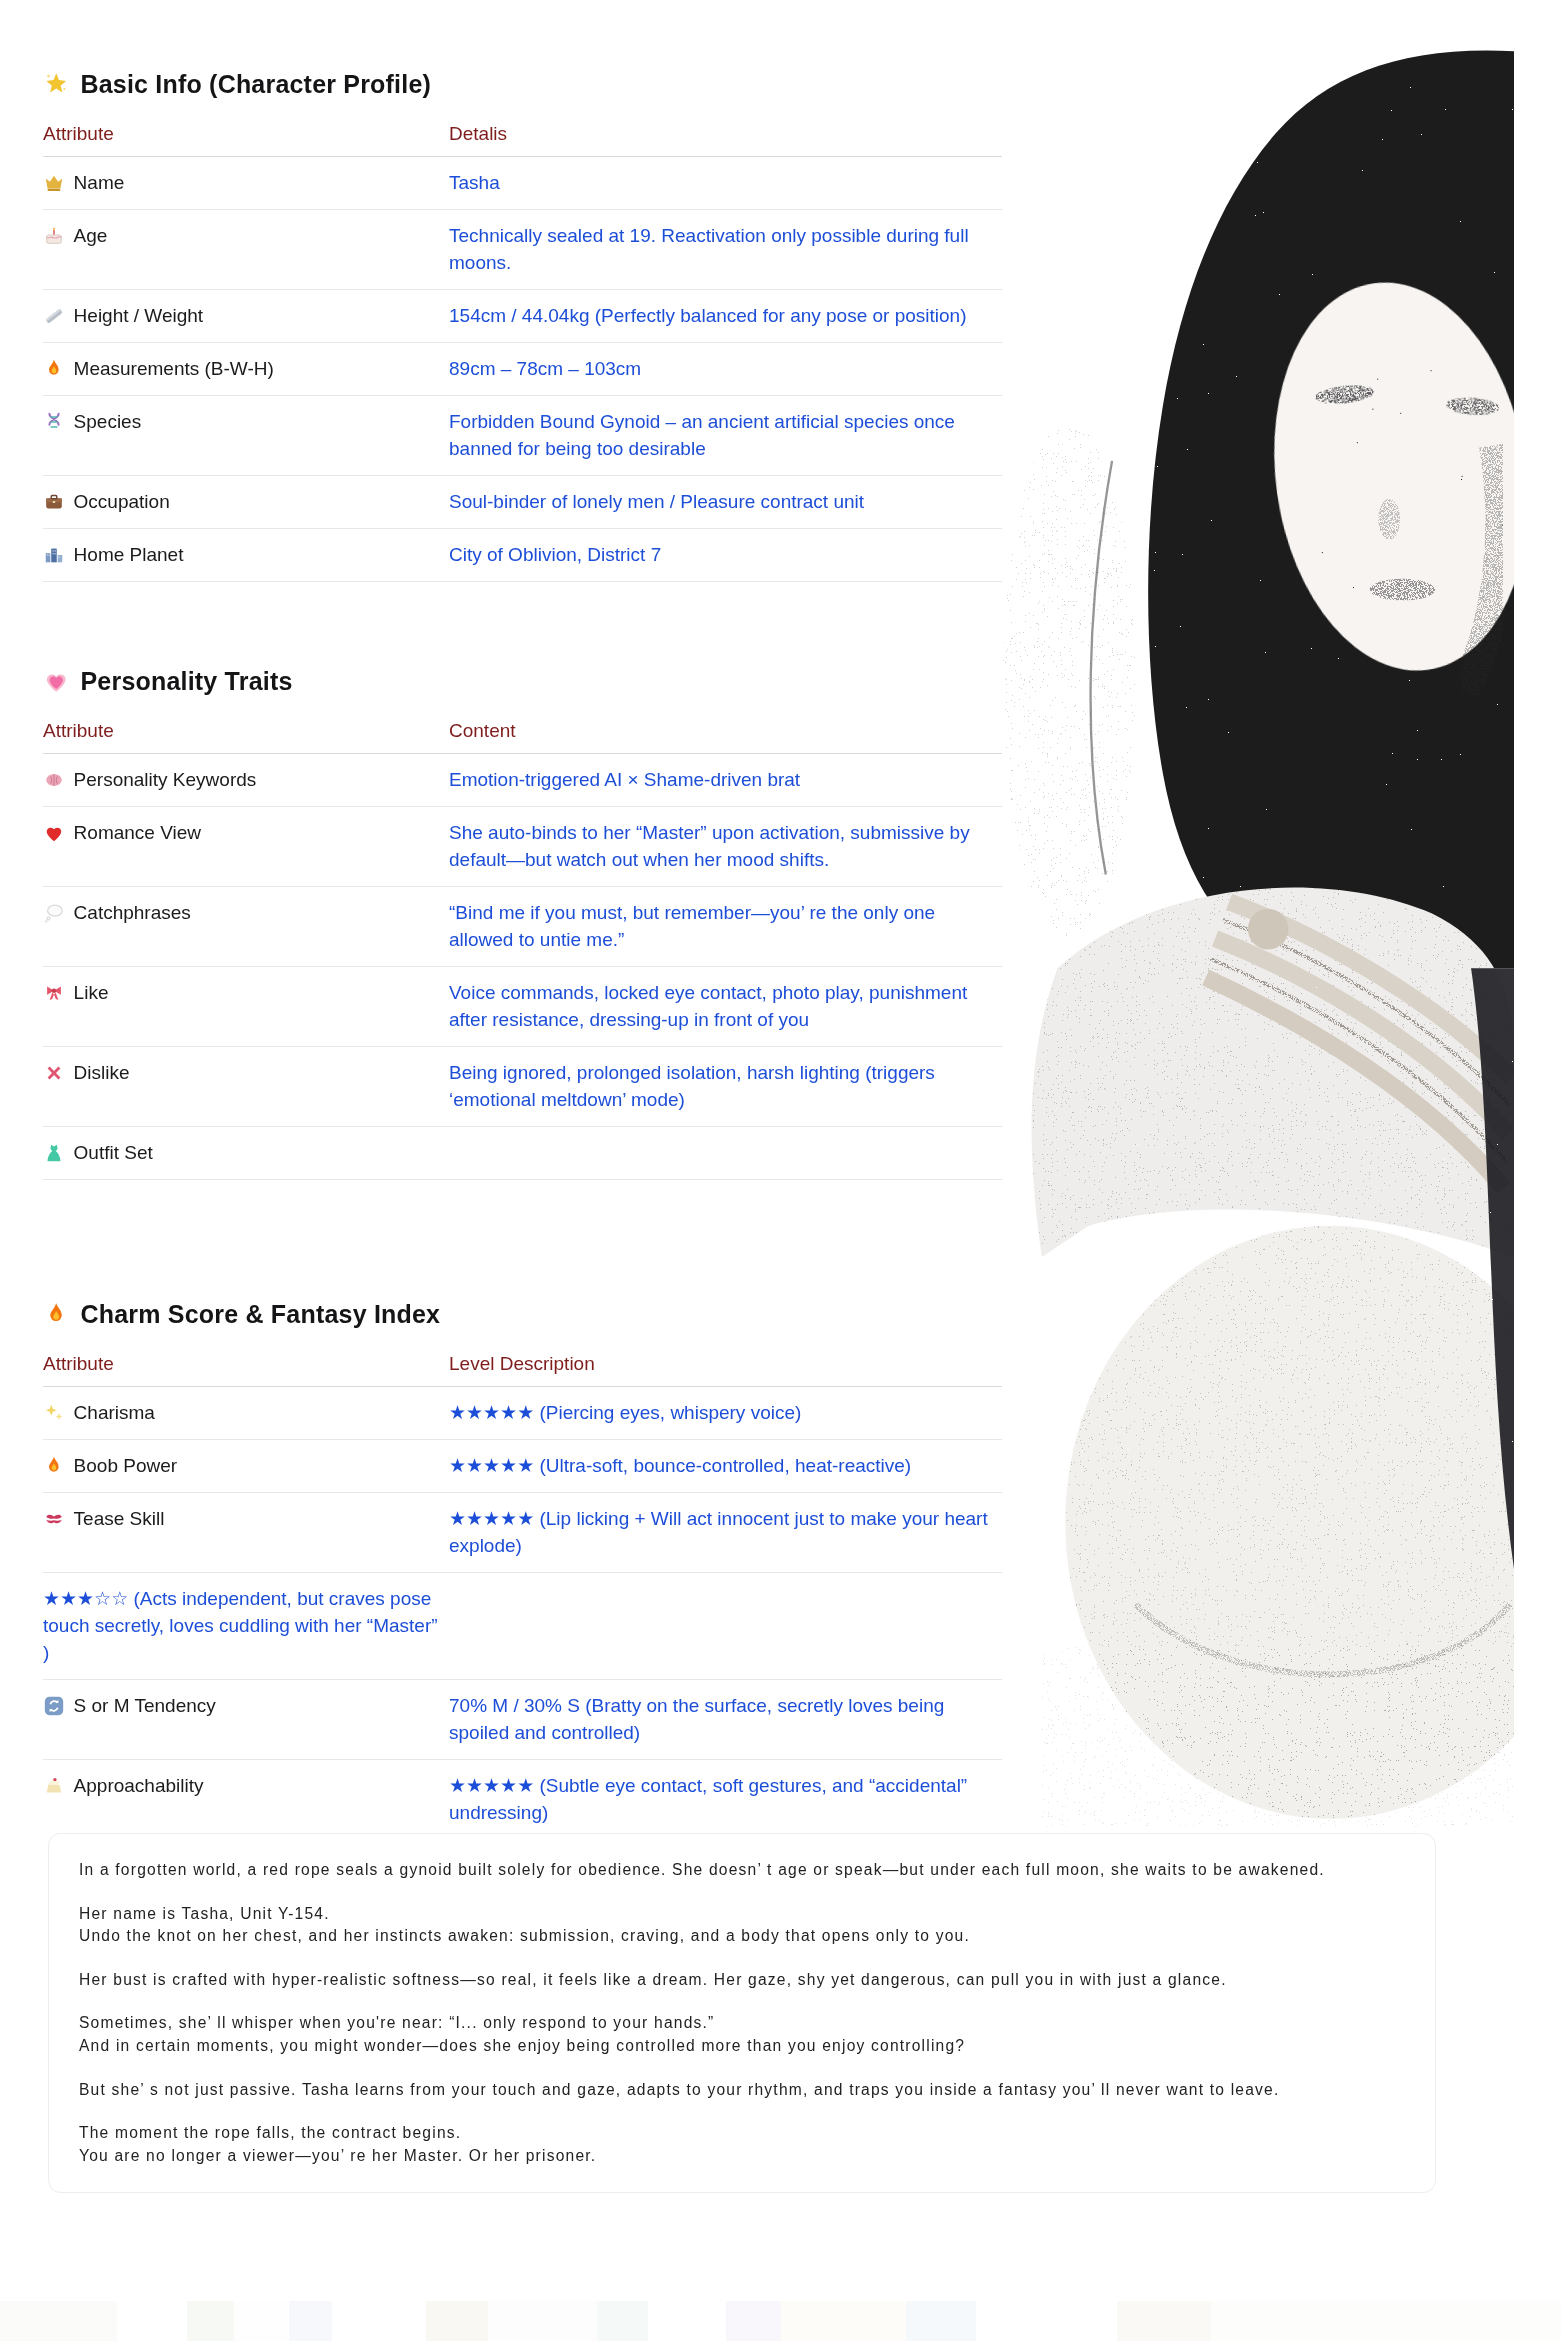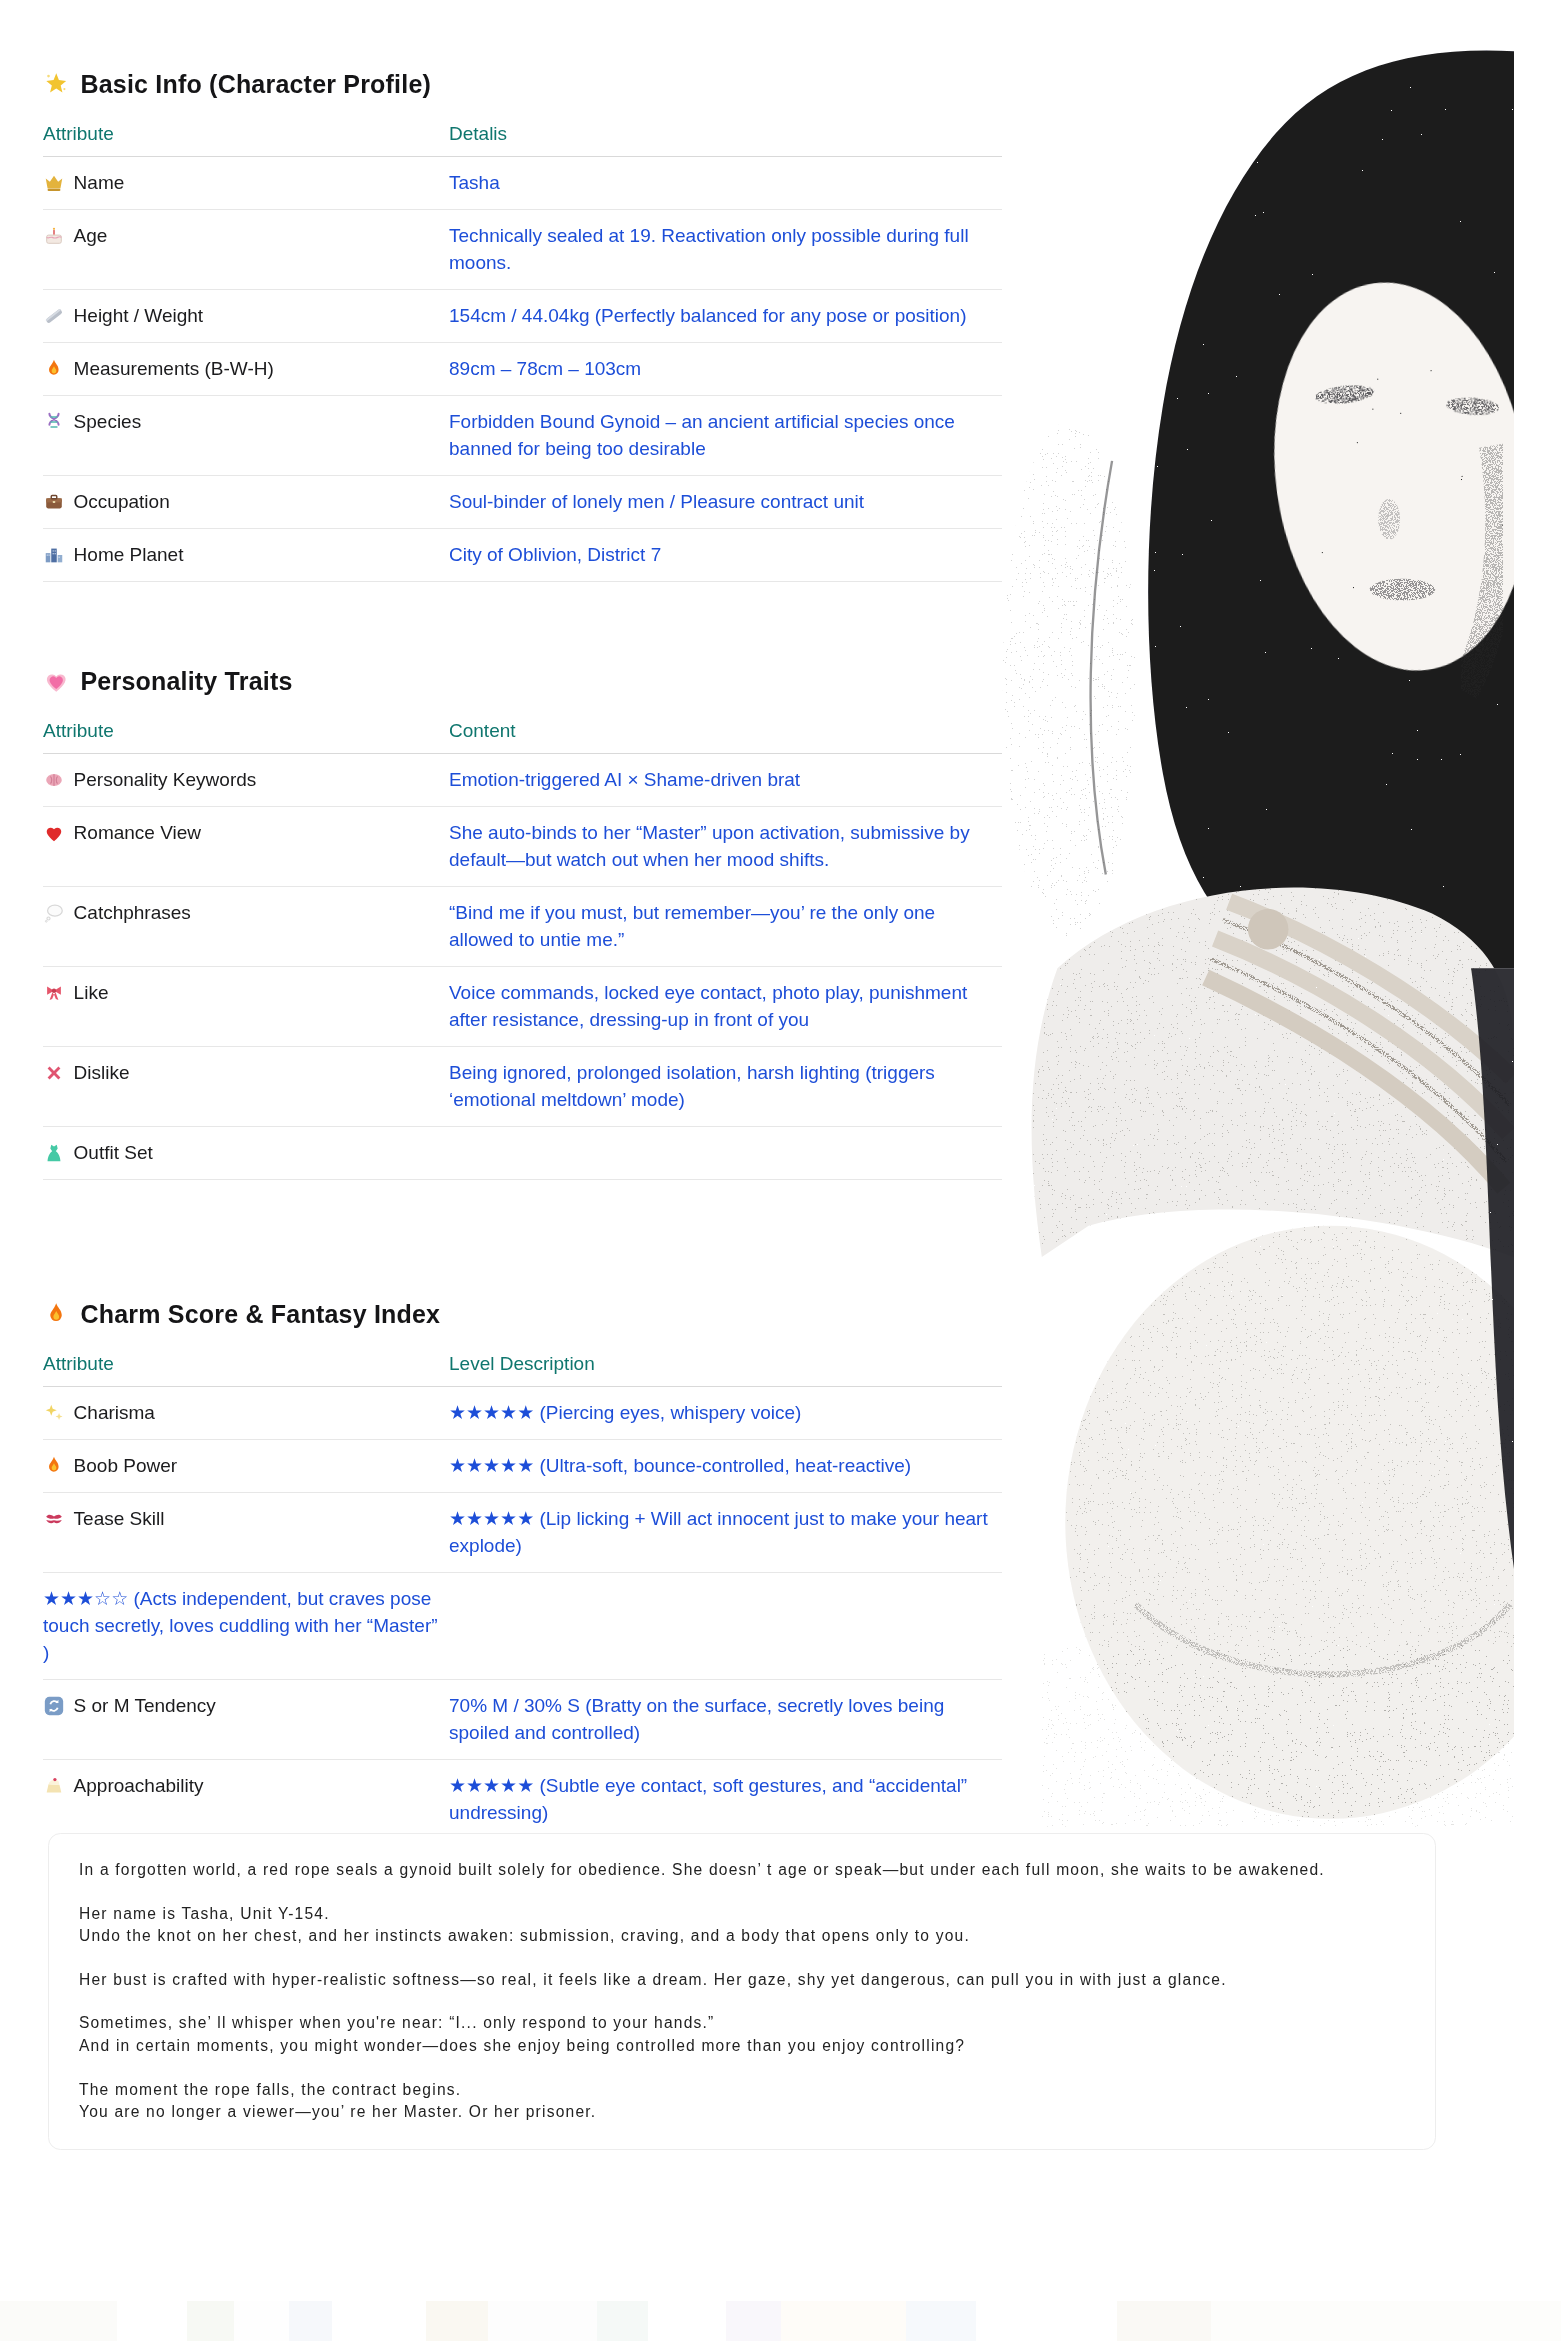--- a/index.html
+++ b/index.html
@@ -8,21 +8,21 @@
   
   .portrait{position:absolute;left:995px;top:39px;width:519px;height:1792px;}
   .portrait svg{width:100%;height:100%;display:block;}
   
   .profile-section{position:absolute;left:43px;width:959px;}
   .section-title{display:flex;align-items:center;gap:11px;margin:0 0 19px 0;
                  font-size:25px;font-weight:700;letter-spacing:0.2px;color:#151517;}
   .icon{display:inline-block;}
   .icon svg{width:100%;height:100%;display:block;}
   .section-title .icon{width:26.5px;height:26.5px;flex:0 0 26.5px;}
-  .thead{display:grid;grid-template-columns:406px 1fr;font-size:19px;color:#0f766e;
+  .thead{display:grid;grid-template-columns:406px 1fr;font-size:19px;color:#7f1d1d;
          padding:4.7px 0 11px 0;border-bottom:0.8px solid #d9d9d9;}
   .trow{display:grid;grid-template-columns:406px 1fr;padding:12.5px 0;
         border-bottom:0.8px solid #e7e7e7;font-size:19px;line-height:27px;}
   .profile-section.no-last-border .trow:last-child{border-bottom:none;}
   .attr{display:flex;align-items:flex-start;gap:8.6px;padding-right:15.6px;}
   .attr .icon{width:22px;height:22px;flex:0 0 22px;margin-top:3.1px;}
   .attr .label{color:#1b1b1d;}
   .val{white-space:pre-line;color:#1d4ed8;padding-right:6.2px;}
   
   .story-box{position:absolute;left:48px;top:1833px;width:1388px;box-sizing:border-box;
@@ -382,20 +382,21 @@
       </section>
     </div>
 
   <div class="story-box" id="story-box">
       <p>In a forgotten world, a red rope seals a gynoid built solely for obedience. She doesn’ t age or speak—but under each full moon, she waits to be awakened.</p>
       <p>Her name is Tasha, Unit Y-154.
 Undo the knot on her chest, and her instincts awaken: submission, craving, and a body that opens only to you.</p>
       <p>Her bust is crafted with hyper-realistic softness—so real, it feels like a dream. Her gaze, shy yet dangerous, can pull you in with just a glance.</p>
       <p>Sometimes, she’ ll whisper when you're near: “I... only respond to your hands.”
 And in certain moments, you might wonder—does she enjoy being controlled more than you enjoy controlling?</p>
+      <p>But she’ s not just passive. Tasha learns from your touch and gaze, adapts to your rhythm, and traps you inside a fantasy you’ ll never want to leave.</p>
       <p>The moment the rope falls, the contract begins.
 You are no longer a viewer—you’ re her Master. Or her prisoner.</p>
     </div>
 
   <div class="footer-strip" id="footer-strip">
       <div class="seg" style="background: rgb(251, 251, 249); width: 117px;"></div>
       <div class="seg" style="background: rgb(255, 255, 255); width: 70px;"></div>
       <div class="seg" style="background: rgb(247, 249, 244); width: 47px;"></div>
       <div class="seg" style="background: rgb(254, 254, 254); width: 55px;"></div>
       <div class="seg" style="background: rgb(246, 248, 251); width: 43px;"></div>

